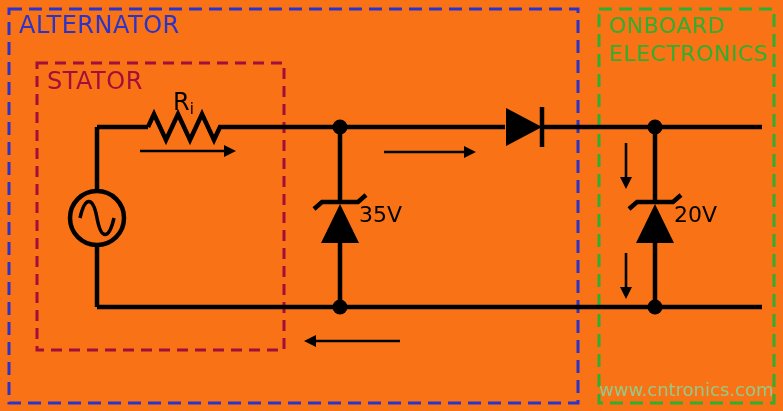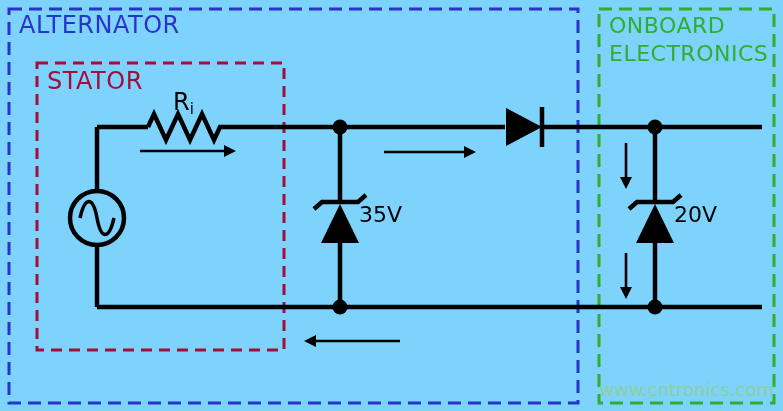--- a/index.html
+++ b/index.html
@@ -1,19 +1,19 @@
 <!DOCTYPE html>
 <html><head>
 <meta charset="utf-8">
 <style>
   html,body{margin:0;padding:0;background:#ffffff;}
   .stage{
     position:relative;
     width:783px;height:411px;
-    background:#7dd3fc;
+    background:#f97316;
     font-family:"DejaVu Sans", sans-serif;
     overflow:hidden;
   }
   svg{display:block;}
   text{font-family:"DejaVu Sans", sans-serif;}
   .box-label{font-size:24px;letter-spacing:0.5px;}
   .onboard-label{font-size:22px;letter-spacing:0.5px;}
   .comp-label{font-size:22px;fill:#000000;}
   .res-main{font-size:24px;fill:#000000;}
   .res-sub{font-size:15px;fill:#000000;}

